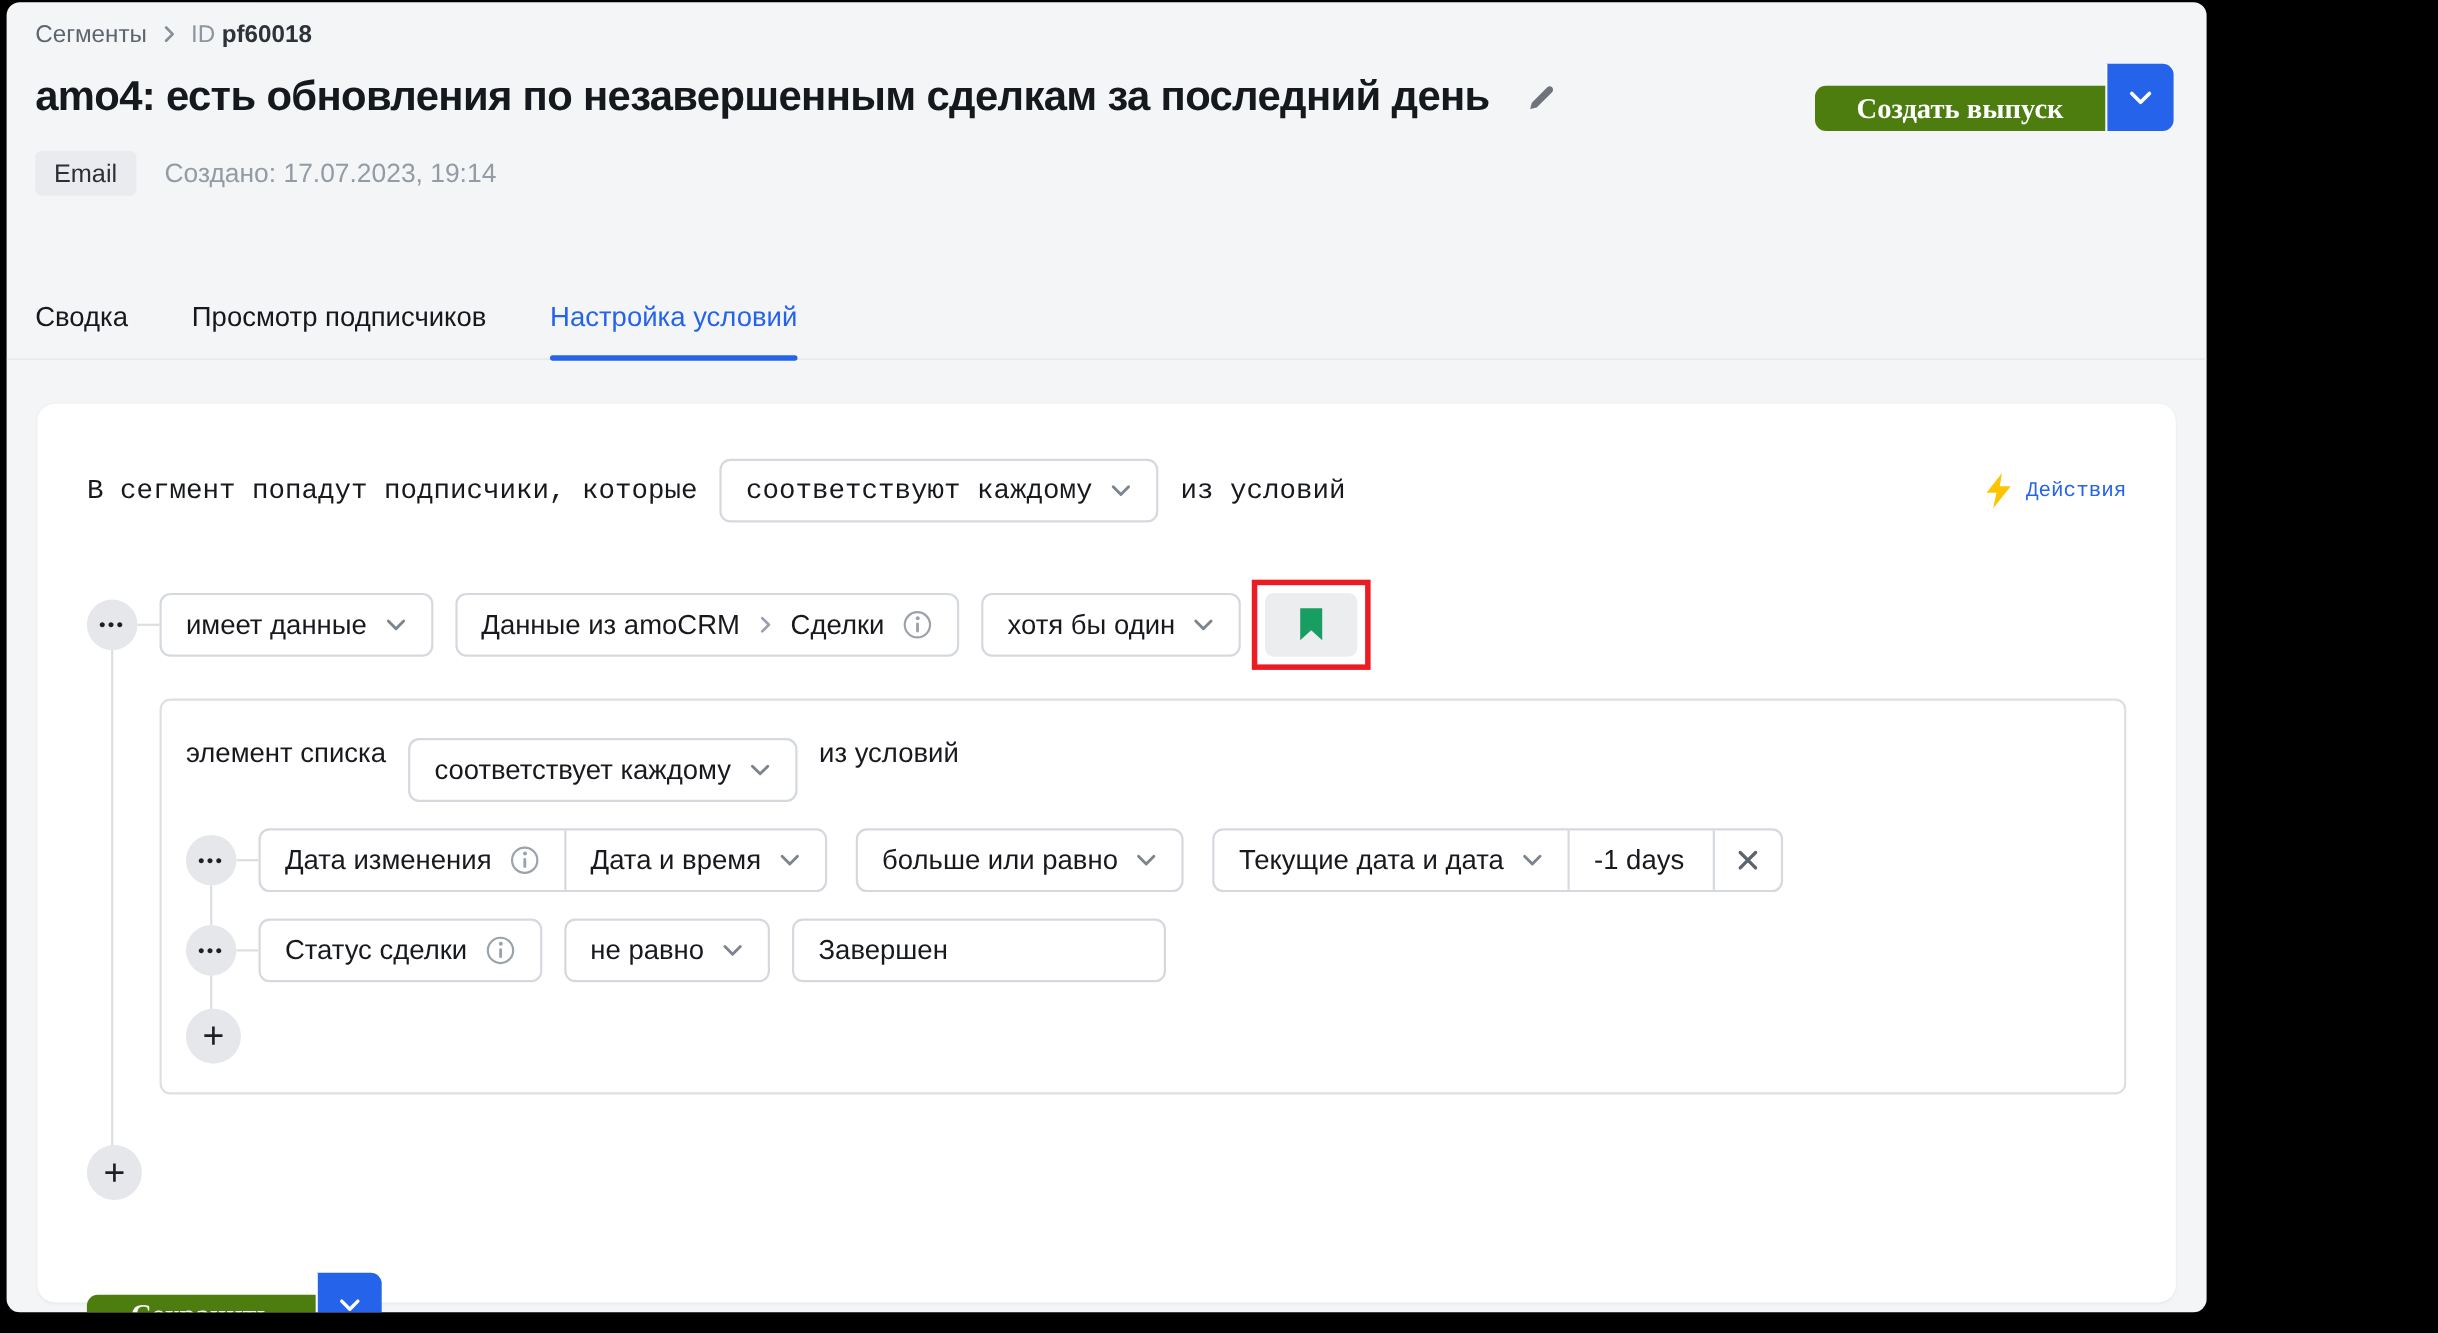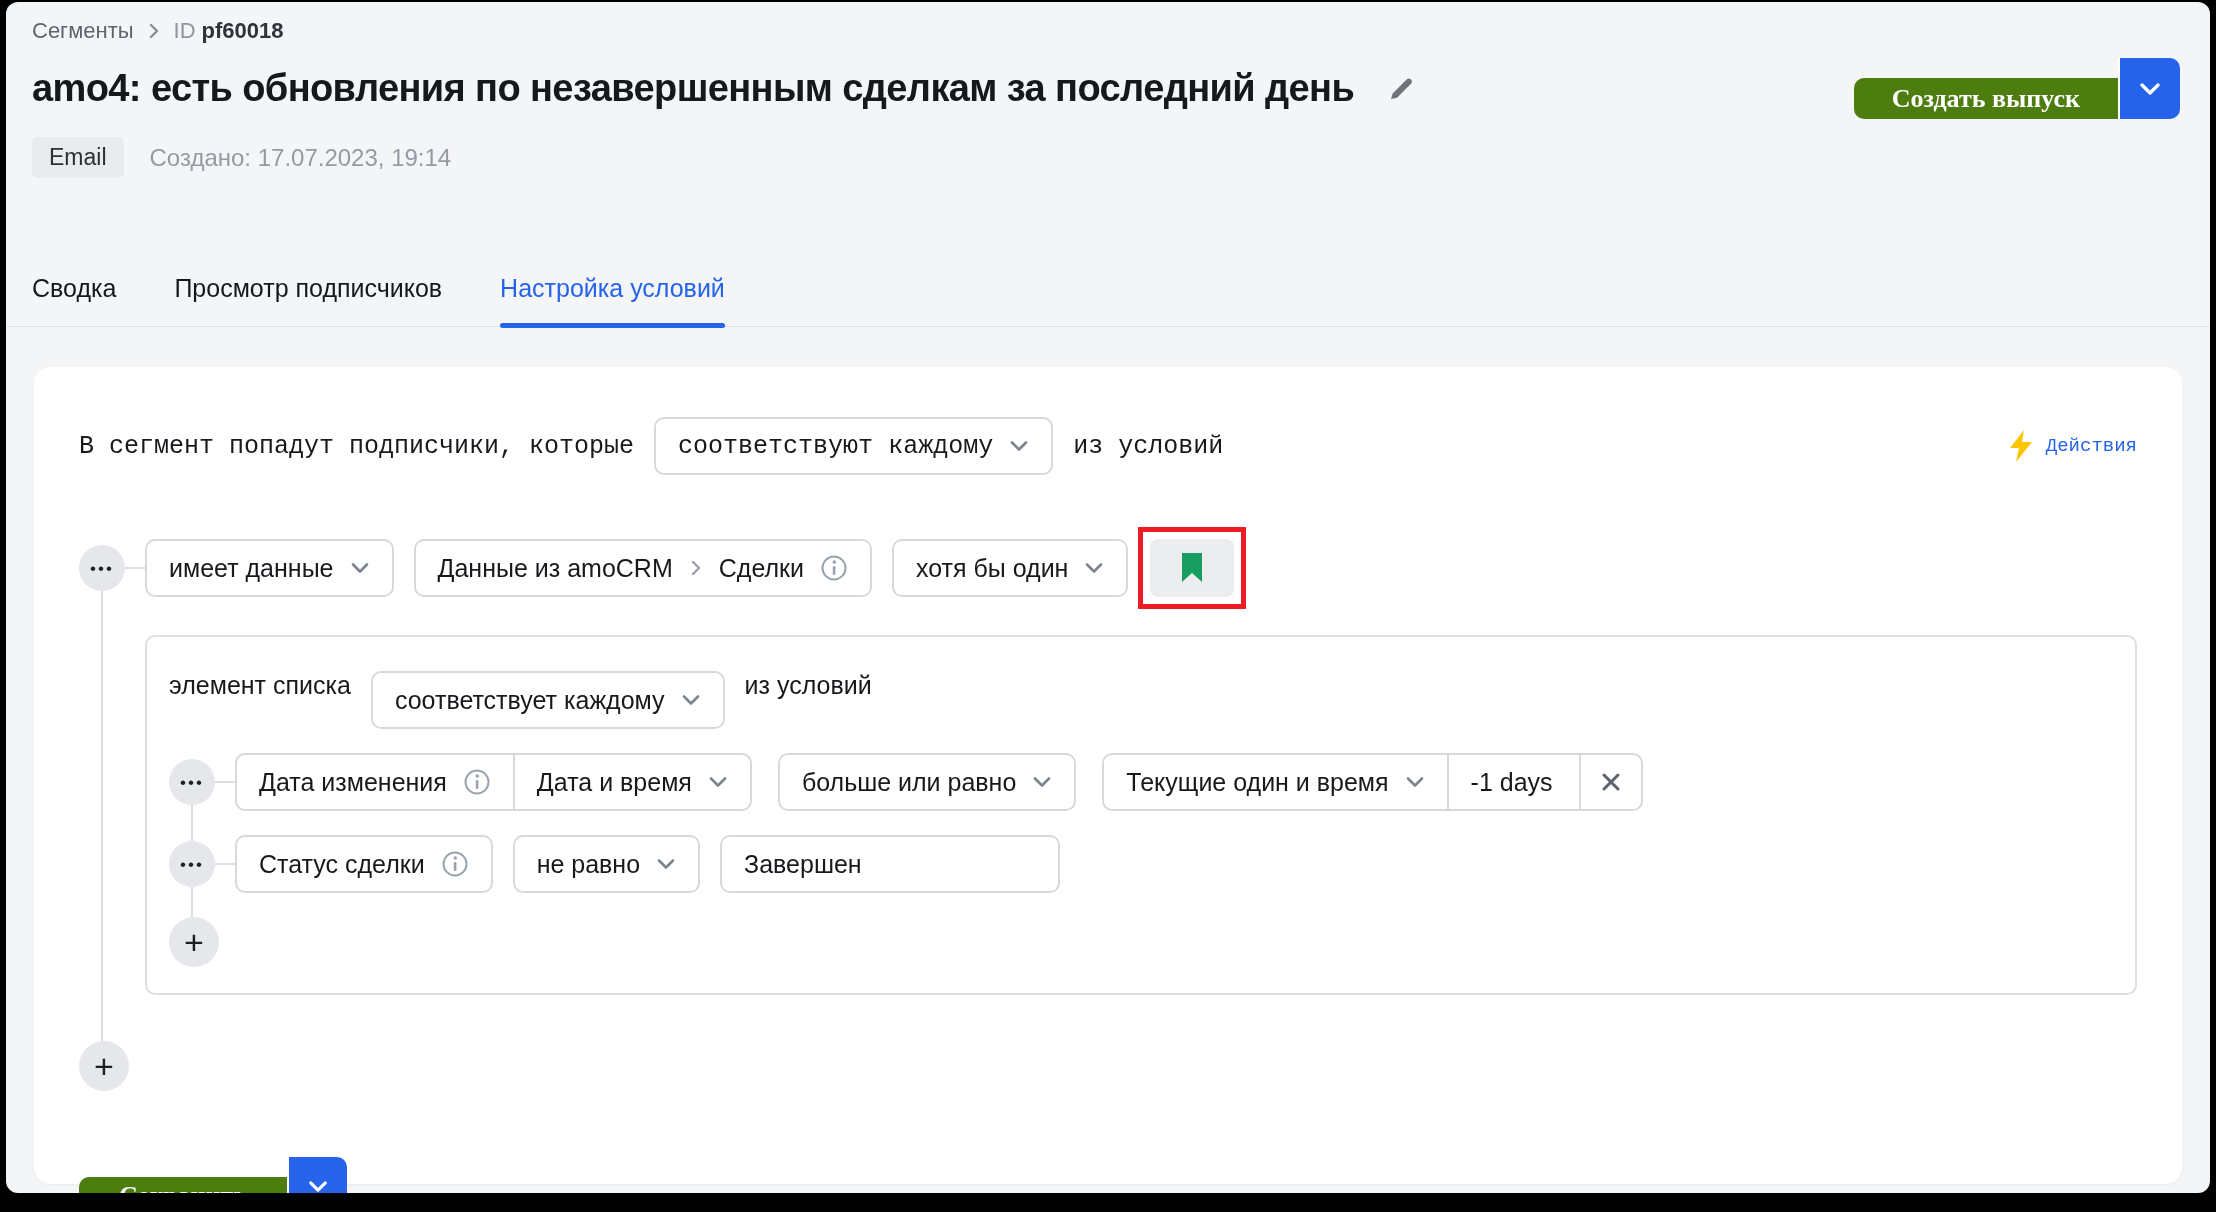--- a/index.html
+++ b/index.html
@@ -6,21 +6,21 @@
   html,body { width: 2216px; height: 1212px; }
   body {
     background: #000;
     font-family: "Liberation Sans", sans-serif;
     color: #17191d;
     position: relative;
     overflow: hidden;
   }
   .screen {
     position: absolute; left: 6px; top: 2px;
-    width: 2204px; height: 1191px;
+    width: 2000px; height: 1191px;
     background: #f4f5f6;
     border-radius: 12px;
     overflow: hidden;
   }
 
   
   .breadcrumb {
     display: flex; align-items: center; gap: 12px;
     padding: 16px 30px 0 26px;
     font-size: 22px; color: #5d6570;
@@ -340,21 +340,21 @@
             <span>больше или равно</span>
             <span class="chev">
               <svg width="20" height="14" viewBox="0 0 20 14">
                   <path d="M3 3.5 L10 10.5 L17 3.5" stroke="#7c848e" stroke-width="2.6" fill="none" stroke-linecap="round" stroke-linejoin="round"></path>
                 </svg>
             </span>
           </div>
           <div class="gap-lg"></div>
           <div class="pill-group">
             <div class="seg">
-              <span>Текущие один и время</span>
+              <span>Текущие дата и дата</span>
               <span class="chev">
                 <svg width="20" height="14" viewBox="0 0 20 14">
                     <path d="M3 3.5 L10 10.5 L17 3.5" stroke="#7c848e" stroke-width="2.6" fill="none" stroke-linecap="round" stroke-linejoin="round"></path>
                   </svg>
               </span>
             </div>
             <div class="seg" style="padding:0;">
               <input class="value-input" value="-1 days" style="">
             </div>
             <button class="close-seg">

